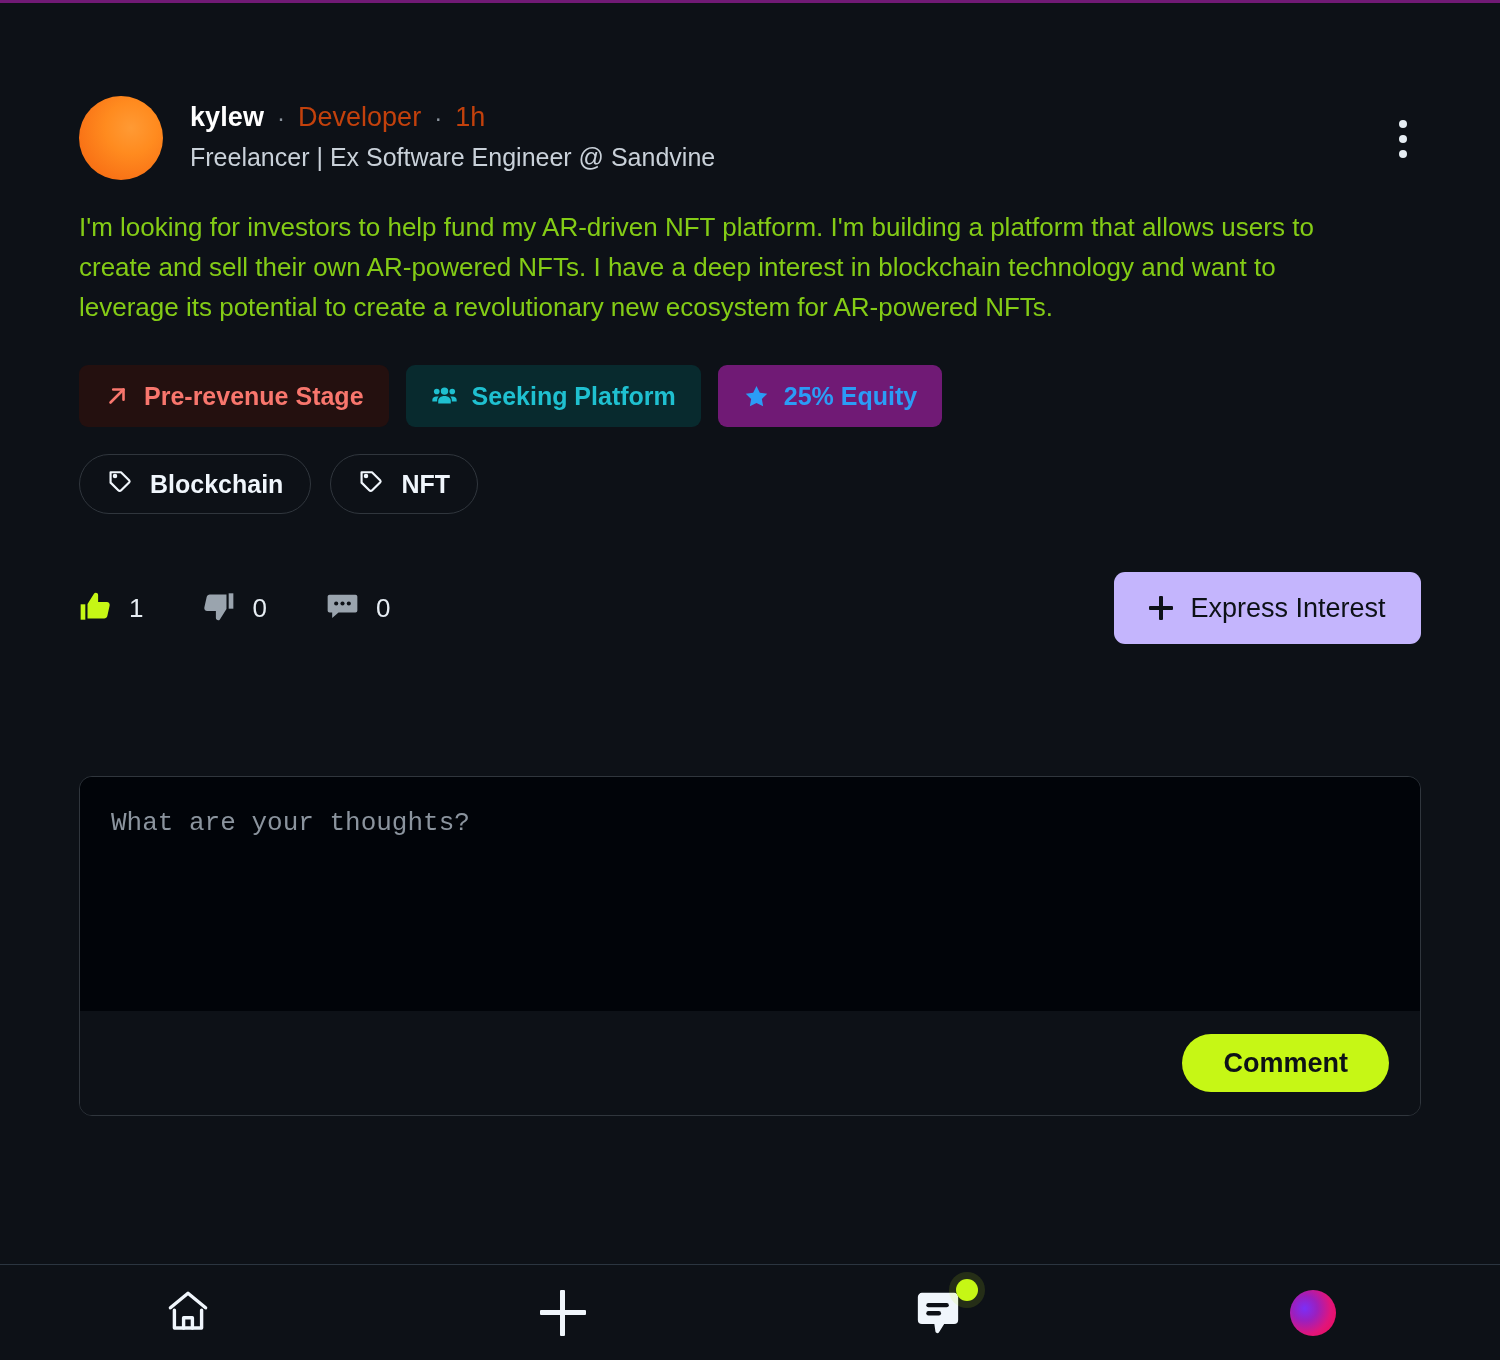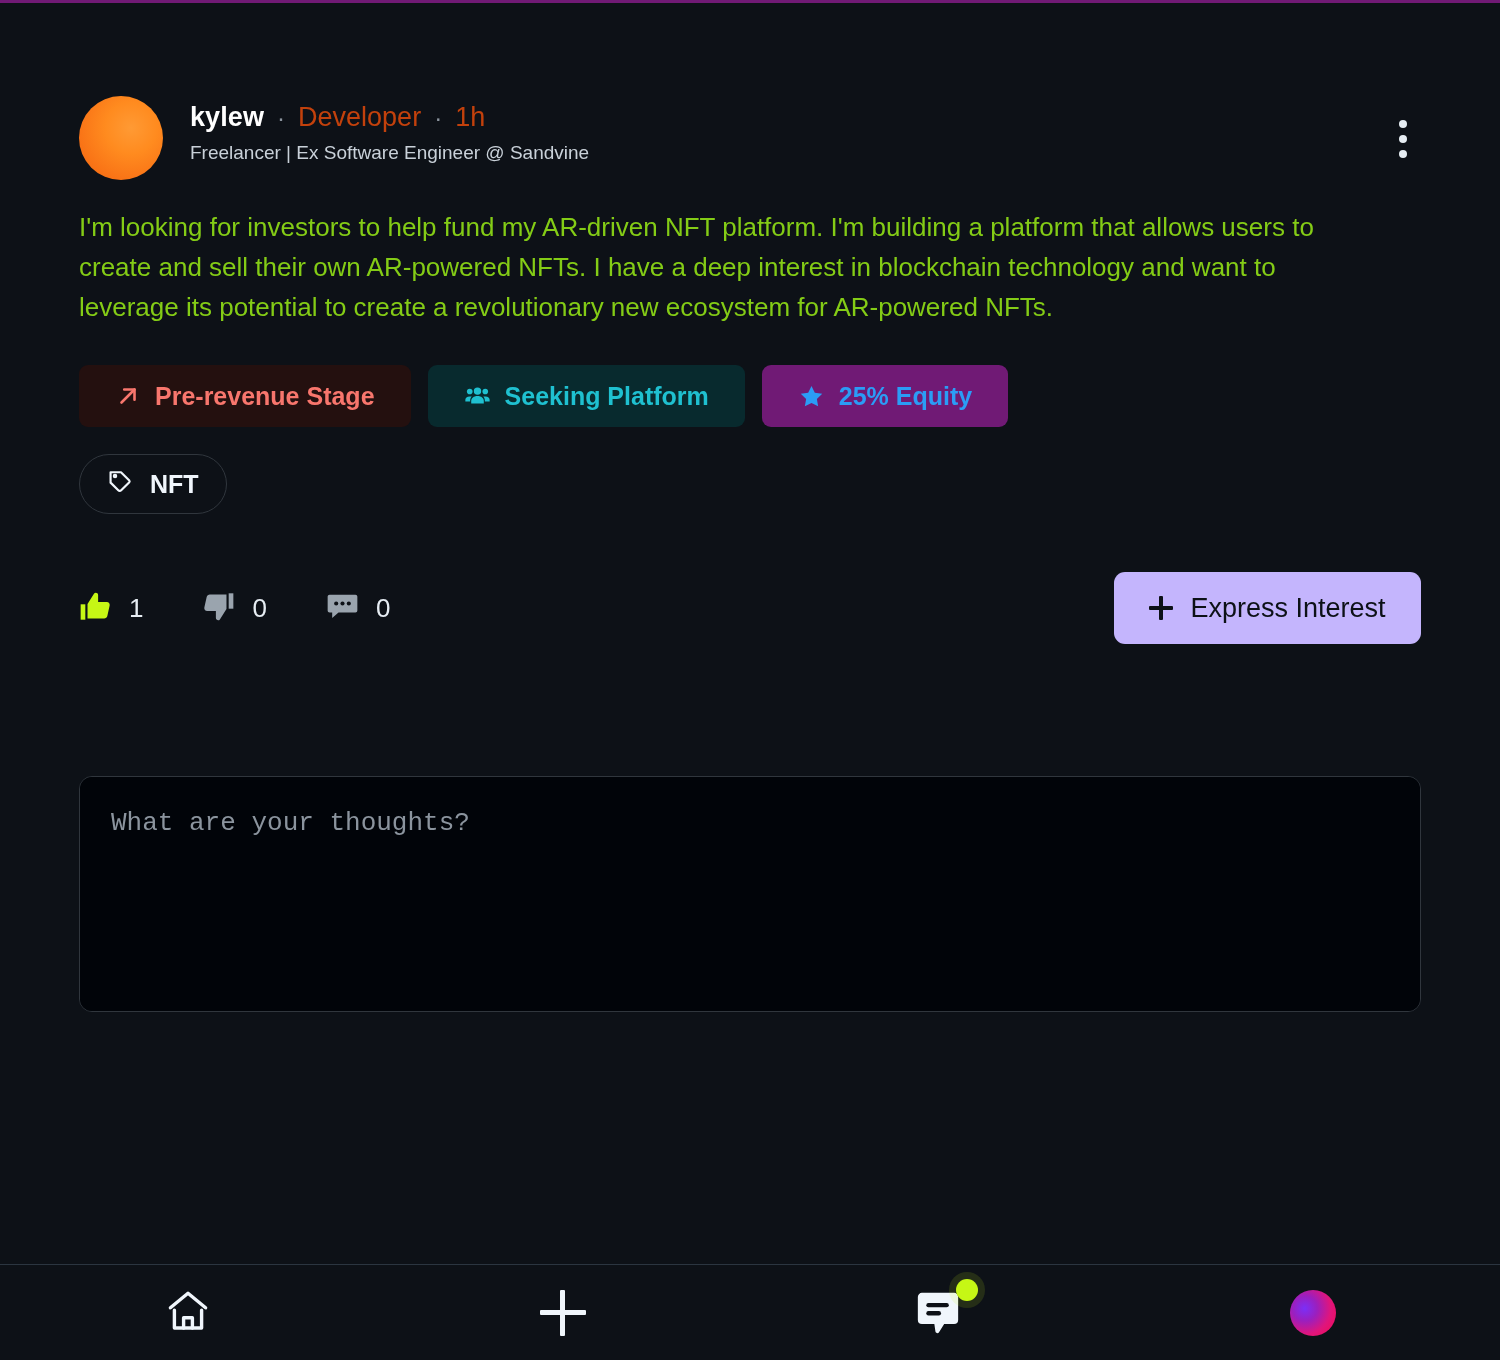--- a/index.html
+++ b/index.html
@@ -69,21 +69,21 @@
     color: #8b949e;
     margin: 0 13px;
     font-size: 24px;
   }
   .role, .time {
     color: #c2410c;
     font-weight: 400;
   }
   .head-line2 {
     margin-top: 9px;
-    font-size: 19px;
+    font-size: 25px;
     color: #c9d1d9;
     line-height: 1.2;
     white-space: nowrap;
   }
   .kebab {
     flex: 0 0 auto;
     width: 36px;
     height: 70px;
     display: flex;
     flex-direction: column;
@@ -121,21 +121,21 @@
   .badges {
     display: flex;
     gap: 17px;
     margin-top: 38px;
   }
   .badge {
     display: flex;
     align-items: center;
     gap: 14px;
     height: 62px;
-    padding: 0 36px;
+    padding: 0 25px;
     border-radius: 9px;
     font-size: 25px;
     font-weight: 700;
     box-sizing: border-box;
     white-space: nowrap;
   }
   .badge.stage   { background: #24100f; color: #f8766d; }
   .badge.seek    { background: #082a2e; color: #1fc0d0; }
   .badge.equity  { background: #701a75; color: #2b9cf6; }
   .badge svg { display: block; }
@@ -373,20 +373,29 @@
     </div>
 
     <div class="tags">
       <div class="tag">
         <span>
           <svg width="26" height="26" viewBox="0 0 24 24" fill="none" stroke="#f0f6fc" stroke-width="2" stroke-linecap="round" stroke-linejoin="round">
             <path d="M20.6 13.1l-7.5 7.5a1.9 1.9 0 0 1-2.7 0l-7.1-7.1V3.9h9.6l7.7 7.7a1.2 1.2 0 0 1 0 1.5z"></path>
             <circle cx="7.4" cy="7.4" r="1.1" fill="#f0f6fc"></circle>
           </svg>
         </span>
+        <span>Blockchain</span>
+      </div>
+      <div class="tag">
+        <span>
+          <svg width="26" height="26" viewBox="0 0 24 24" fill="none" stroke="#f0f6fc" stroke-width="2" stroke-linecap="round" stroke-linejoin="round">
+            <path d="M20.6 13.1l-7.5 7.5a1.9 1.9 0 0 1-2.7 0l-7.1-7.1V3.9h9.6l7.7 7.7a1.2 1.2 0 0 1 0 1.5z"></path>
+            <circle cx="7.4" cy="7.4" r="1.1" fill="#f0f6fc"></circle>
+          </svg>
+        </span>
         <span>NFT</span>
       </div>
     </div>
 
     <div class="reactions">
 
       <div class="react">
         <span>
           <svg width="33" height="33" viewBox="0 0 24 24" fill="#c6f715">
             <path d="M1.2 10.4h3.4v11.2H1.2z"></path>
@@ -421,20 +430,23 @@
       <div class="spacer"></div>
 
       <button class="express-btn">
         <span class="plus-sm"></span>
         <span>Express Interest</span>
       </button>
     </div>
 
     <div class="composer">
       <textarea placeholder="What are your thoughts?" style=""></textarea>
+      <div class="composer-footer">
+        <button class="comment-btn">Comment</button>
+      </div>
     </div>
 
   </div>
 
   <div class="bottom-nav">
 
     <div class="nav-item">
       <span>
         <svg width="48" height="48" viewBox="0 0 24 24" fill="none" stroke="#f0f6fc" stroke-width="1.7" stroke-linecap="round" stroke-linejoin="round">
           <path d="M3.2 10.4L12 3.1l8.8 7.3"></path>

